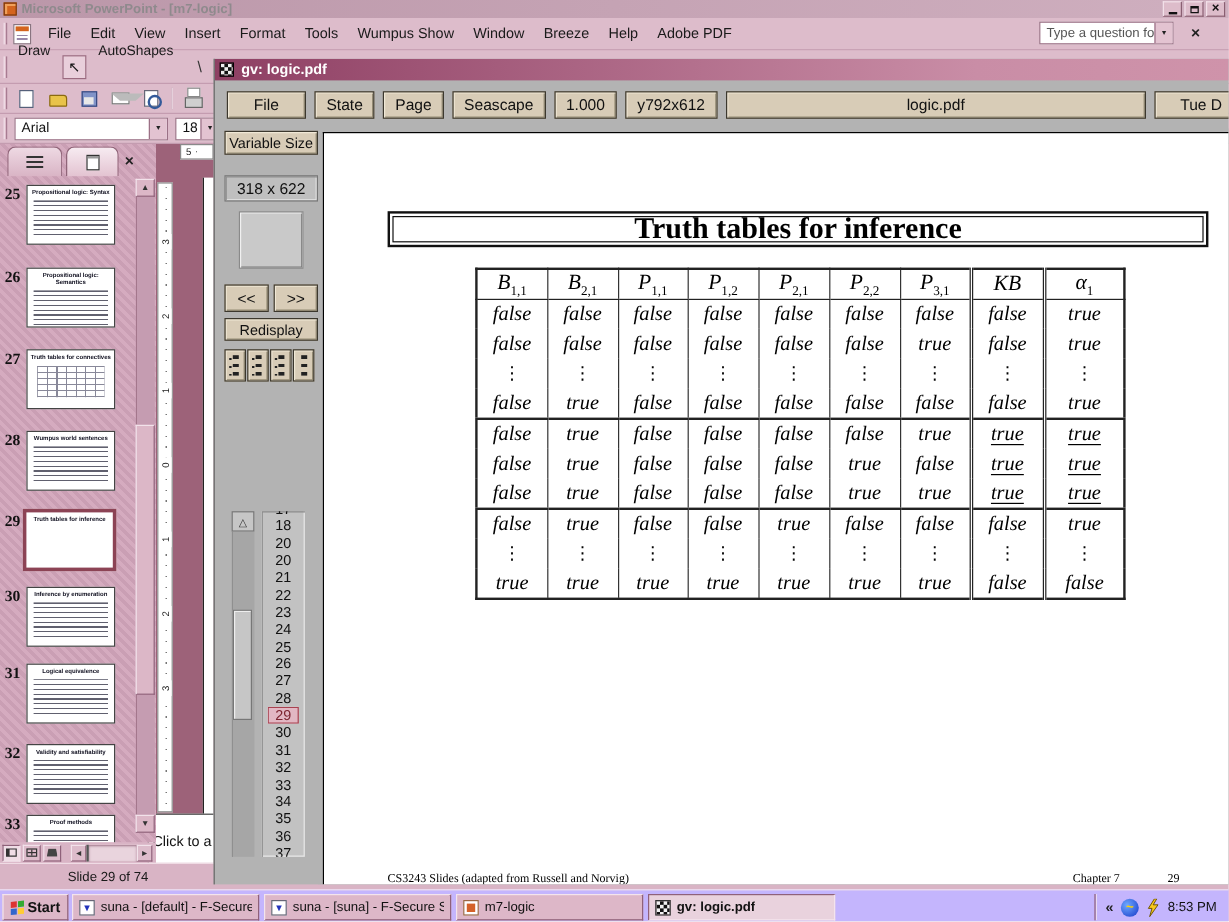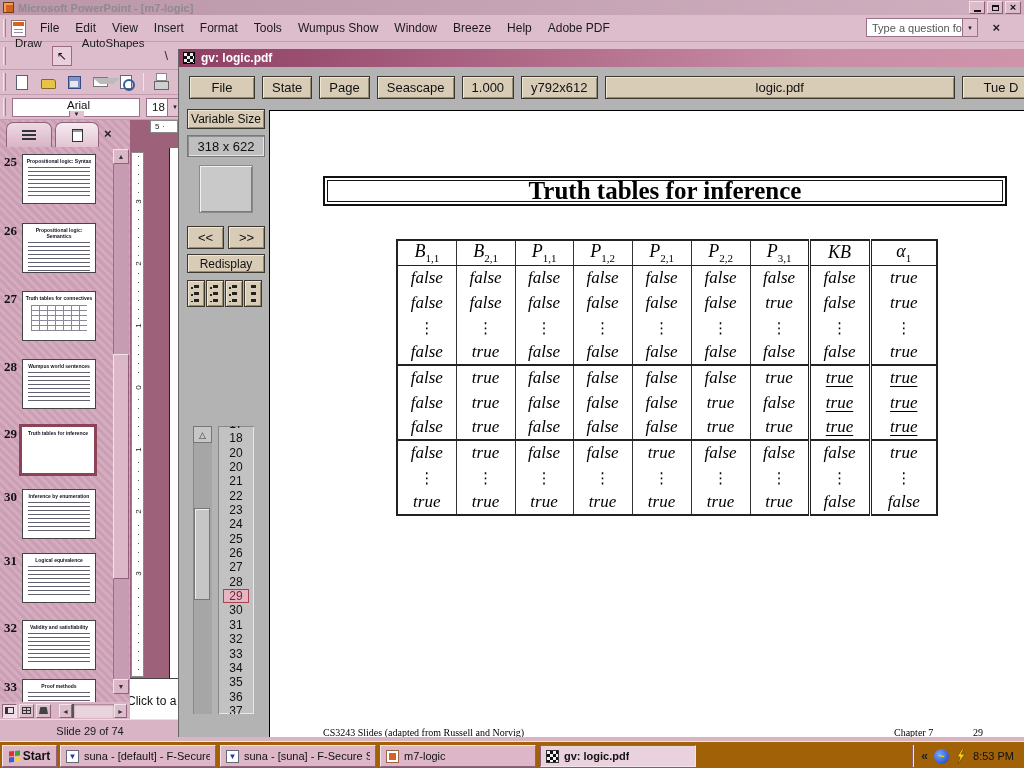--- a/index.html
+++ b/index.html
@@ -61,21 +61,21 @@
   .i-print{width:15px;height:9px;background:#cfcfcf;border:1px solid #666;margin-top:6px;}
   .i-print::after{content:"";position:absolute;left:5px;top:1px;width:9px;height:6px;background:#fff;border:1px solid #888;}
   .i-preview{width:12px;height:15px;background:#fff;border:1px solid #667;}
   .i-preview::after{content:"";position:absolute;right:0px;bottom:0px;width:7px;height:7px;border:2px solid #555;border-radius:50%;}
   .tb-sep{width:1px;height:18px;background:#a87c92;border-right:1px solid #f2e2ea;margin:0 4px;}
 
   
   #ppt-fmtbar{position:absolute;left:0;top:95px;width:1024px;height:25px;background:#ddbccb;
     border-bottom:1px solid #c49cb0;display:flex;align-items:center;}
   .combo{height:19px;background:#fff;border:1px solid #9b7186;display:flex;align-items:center;font-size:11.5px;color:#111;}
-  #font-combo{width:128px;margin-left:3px;flex-direction:column;}
+  #font-combo{width:128px;margin-left:3px;}
   #size-combo{width:37px;margin-left:6px;}
   .combo .val{padding-left:5px;flex:1;}
 
   
   #slides-panel{position:absolute;left:0;top:120px;width:130px;height:582px;
     background:repeating-linear-gradient(45deg,#d5abbf 0 3px,#ca9fb4 3px 6px);overflow:hidden;}
   .ptab{position:absolute;top:2px;height:25px;background:linear-gradient(#eed9e3,#d9b4c5);
     border:1px solid #8f6478;border-bottom:none;border-radius:7px 7px 0 0;display:flex;align-items:center;justify-content:center;}
   #tab-outline{left:6px;width:46px;}
   #tab-slides{left:55px;width:44px;background:linear-gradient(#f7ebf1,#e3c3d1);}
@@ -141,21 +141,21 @@
     color:#111;font-size:13px;display:flex;align-items:center;justify-content:center;white-space:nowrap;}
   #gv-toolbar{position:absolute;left:10px;right:-16px;top:27px;height:23px;display:flex;gap:7px;}
   #gv-toolbar-buttons{display:flex;gap:7px;}
   #gv-toolbar-buttons .gv-btn{padding:0 9px;}
   #gv-toolbar-buttons .gv-btn:first-child{width:66px;padding:0;}
   #gv-file-field{flex:1;}
   #gv-date-btn{width:78px;flex:none;}
 
   #gv-sidebar{position:absolute;left:8px;top:60px;width:78px;}
   #gv-varsize{height:20px;font-size:12px;}
-  #gv-sizebox{margin-top:6px;height:22px;background:#bfbfbf;border:1px solid #777;
+  #gv-sizebox{margin-top:17px;height:22px;background:#bfbfbf;border:1px solid #777;
     box-shadow:inset 1px 1px 0 #8d8d8d,inset -1px -1px 0 #e6e6e6;
     display:flex;align-items:center;justify-content:center;font-size:13px;color:#111;}
   #gv-actions{margin-top:10px;display:flex;flex-direction:column;gap:2px;}
   #gv-actions .gv-btn{height:19px;font-size:12px;}
   #gv-locator{margin:8px auto 0 auto;width:54px;height:48px;background:#c9c9c9;border:1px solid #8a8a8a;
     box-shadow:inset 1px 1px 0 #f0f0f0,inset -1px -1px 0 #7a7a7a;}
   #gv-nav{margin-top:13px;display:flex;gap:4px;}
   #gv-nav .gv-btn{width:37px;height:23px;}
   #gv-redisplay{margin-top:5px;height:19px;font-size:12px;}
   #gv-marks{margin-top:7px;display:flex;gap:1px;}
@@ -177,21 +177,21 @@
   .page-num.current{background:#e2b7c3;color:#7c2430;box-shadow:inset 0 0 0 1px #a84250;margin:0 5px;}
 
   #gv-canvas{position:absolute;left:86px;top:58px;right:0;bottom:0;background:#b3b3b3;}
   #gv-page{position:absolute;left:4px;top:3px;right:0;bottom:0;background:#fff;
     border-left:1px solid #000;border-top:1px solid #000;overflow:hidden;}
 
   
   #doc-titlebox{position:absolute;left:53px;top:65px;width:684px;height:30px;border:2px solid #111;padding:2px;}
   #doc-titlebox .inner{border:1px solid #111;height:100%;display:flex;align-items:center;justify-content:center;}
   #doc-title-text{font:bold 25px "Liberation Serif",serif;color:#000;}
-  #ttable{position:absolute;left:126px;top:128px;border-collapse:collapse;table-layout:fixed;
+  #ttable{position:absolute;left:126px;top:112px;border-collapse:collapse;table-layout:fixed;
     font-family:"Liberation Serif",serif;border:2px solid #222;}
   #ttable th,#ttable td{border-left:1px solid #333;height:25px;text-align:center;vertical-align:middle;padding:0;}
   #ttable th:first-child,#ttable td:first-child{border-left:none;}
   #ttable th:nth-child(8),#ttable td:nth-child(8),
   #ttable th:nth-child(9),#ttable td:nth-child(9){border-left:3px double #222;}
   #ttable th{font-style:italic;font-weight:normal;font-size:18px;border-bottom:1px solid #222;}
   #ttable th sub{font-size:11px;font-style:normal;}
   #ttable th:nth-child(1),#ttable th:nth-child(2){width:59px;}
   #ttable th:nth-child(3){width:58px;}
   #ttable th:nth-child(4),#ttable th:nth-child(5),#ttable th:nth-child(6),#ttable th:nth-child(7){width:59px;}
@@ -200,21 +200,21 @@
   #ttable .val{font-style:italic;font-size:17px;color:#000;}
   #ttable .uline{text-decoration:underline;text-underline-offset:3px;}
   #ttable .dots{font-style:normal;font-size:15px;color:#000;}
   #ttable tr.group-start td{border-top:2px solid #222;}
   .doc-footer{position:absolute;top:616px;font:10px "Liberation Serif",serif;color:#000;}
   #footer-left{left:53px;}
   #footer-chapter{left:624px;}
   #footer-page{left:703px;}
 
   
-  #taskbar{position:absolute;left:0;top:741px;width:1024px;height:27px;background:#a16207;border-top:1px solid #f2e2ea;}
+  #taskbar{position:absolute;left:0;top:741px;width:1024px;height:27px;background:#c4b5fd;border-top:1px solid #f2e2ea;}
   #start-btn{position:absolute;left:2px;top:3px;width:55px;height:22px;background:#ddb7c8;border:1px solid;
     border-color:#f4e4ec #8f617a #8f617a #f4e4ec;display:flex;align-items:center;justify-content:center;gap:3px;
     font-weight:bold;font-size:12px;color:#111;}
   #start-flag{width:11px;height:11px;display:grid;grid-template-columns:1fr 1fr;grid-template-rows:1fr 1fr;gap:1px;transform:skewY(-6deg);}
   #start-flag div{border:0;}
   #taskbar-tasks{position:absolute;left:60px;top:3px;display:flex;gap:4px;}
   .task-btn{width:156px;height:22px;background:#ddb7c8;border:1px solid;border-color:#f4e4ec #8f617a #8f617a #f4e4ec;
     display:flex;align-items:center;gap:5px;padding:0 5px;font-size:11px;color:#111;}
   .task-btn.active{background:#e9d2dd;border-color:#8f617a #f4e4ec #f4e4ec #8f617a;font-weight:bold;}
   .tlabel{white-space:nowrap;overflow:hidden;}

